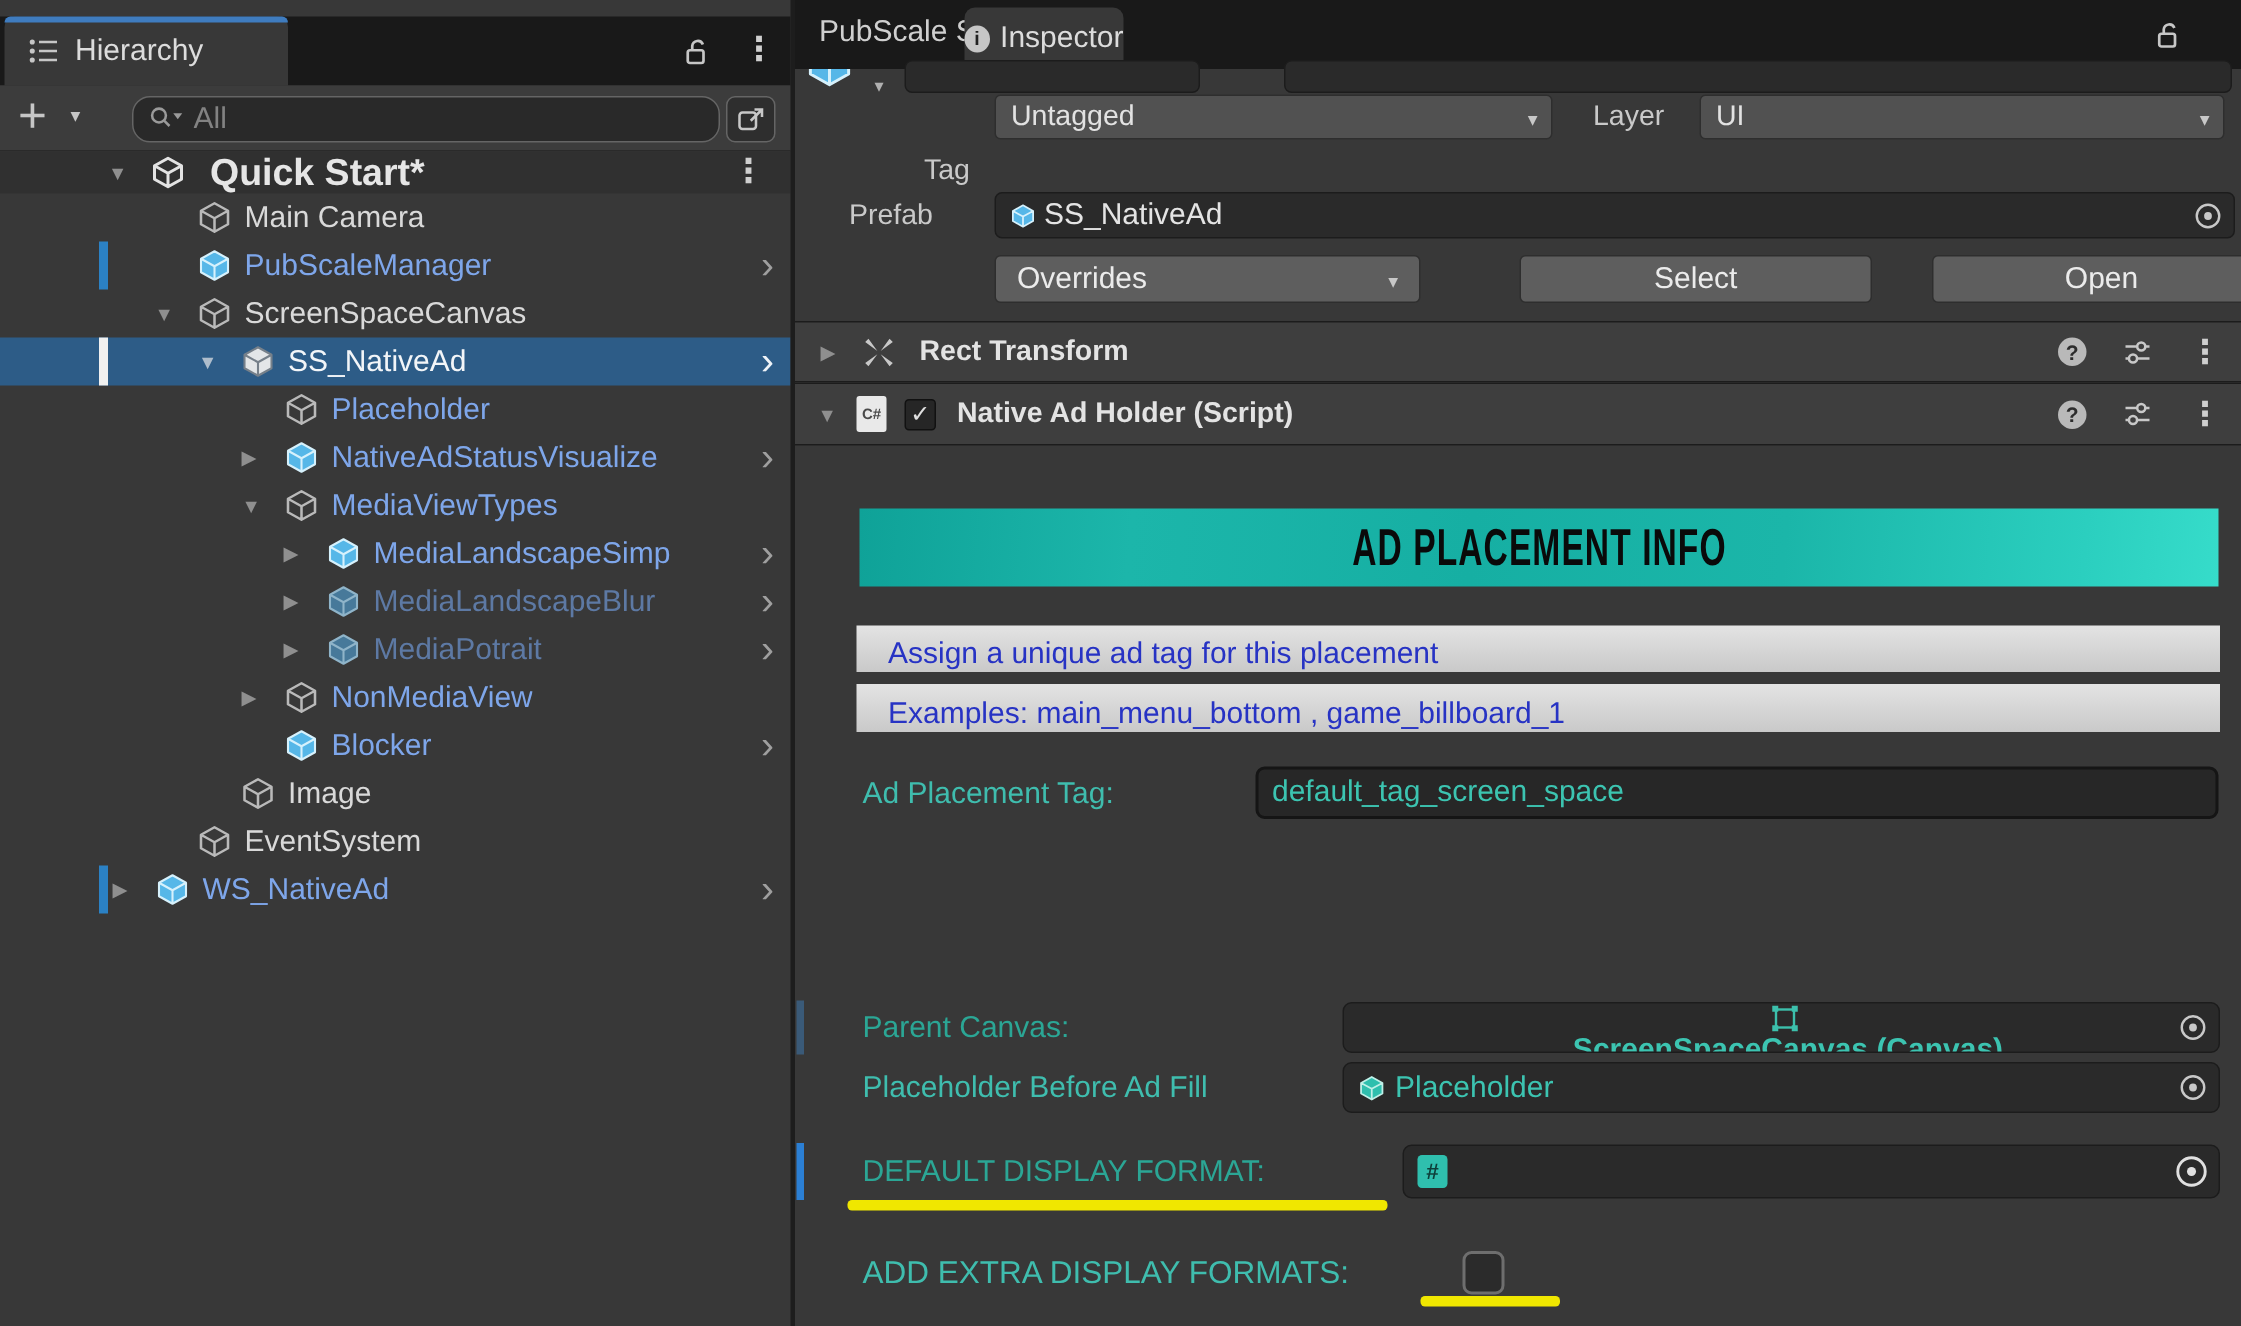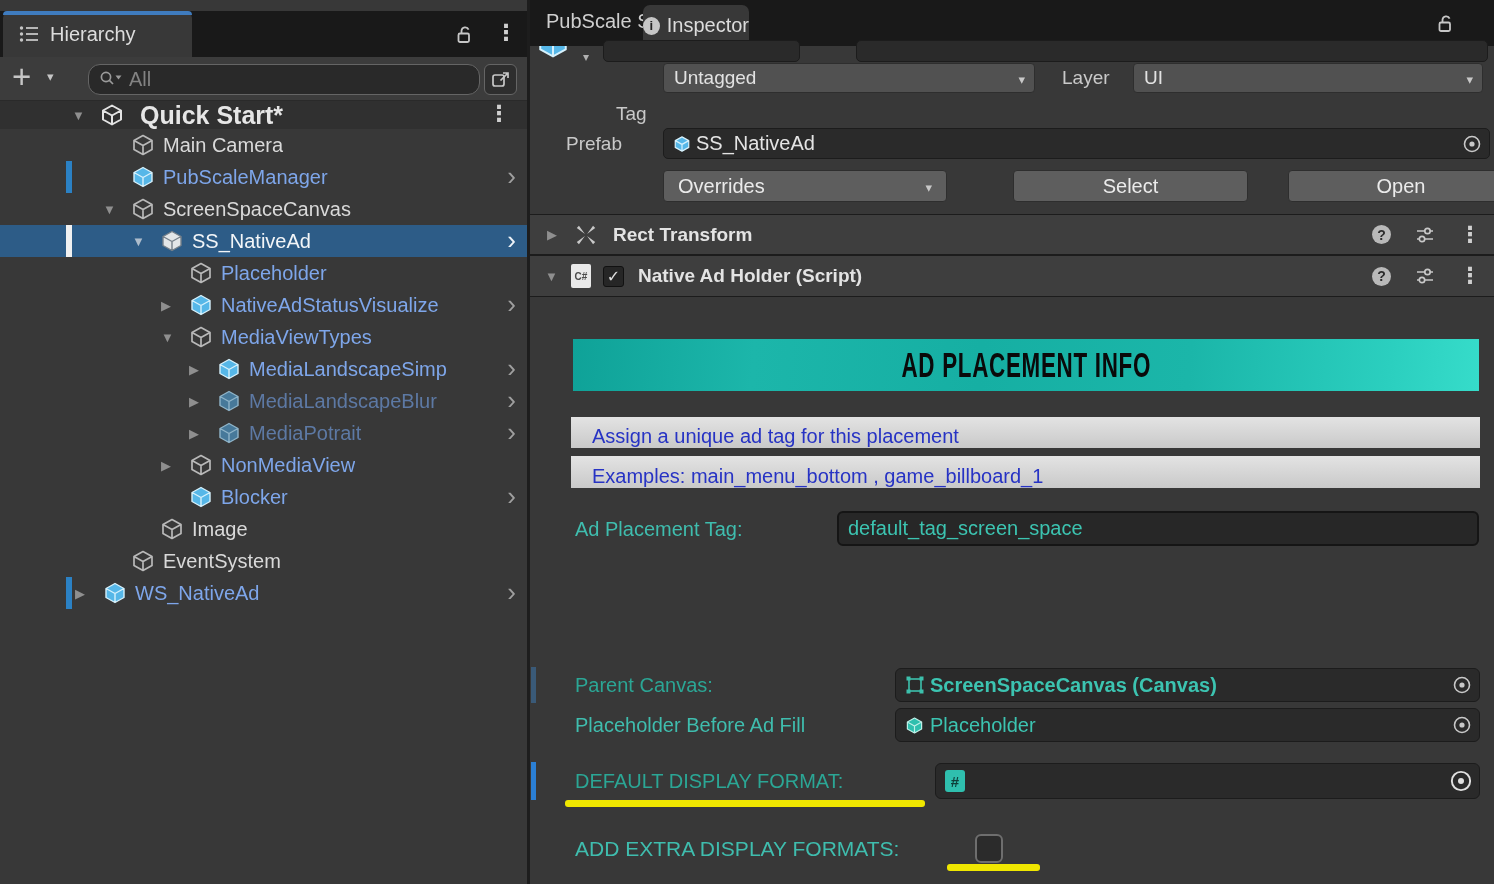--- a/index.html
+++ b/index.html
@@ -408,21 +408,21 @@
     </div>
 
     <span class="ilabel teal" style="left:45px; top:518px; font-size:20px;">Ad Placement Tag:</span>
     <div class="objfield" style="left:307px; top:511px; width:642px; height:35px; border:2px solid #151515; border-radius:6px; background:#272727;">
       <span class="tval">default_tag_screen_space</span>
     </div>
 
 
     <span class="ov-bar" style="top:667px; height:36px; background:#3a5a78;"></span>
     <span class="ilabel tealb" style="left:45px; top:674px; font-size:20px;">Parent Canvas:</span>
-    <div class="objfield" style="left:365px; top:668px; width:585px; height:34px; border-radius:6px;">
+    <div class="objfield" style="left:365px; top:668px; width:585px; height:34px; border-radius:6px;flex-direction:column;">
       <svg width="20" height="20" viewBox="0 0 20 20" style="margin-right:5px; flex:0 0 20px;">
         <rect x="4" y="4" width="12" height="12" fill="none" stroke="#3cc0ac" stroke-width="1.6"></rect>
         <g fill="#3cc0ac">
             <rect x="1.5" y="1.5" width="4" height="4"></rect>
             <rect x="14.5" y="1.5" width="4" height="4"></rect>
             <rect x="1.5" y="14.5" width="4" height="4"></rect>
             <rect x="14.5" y="14.5" width="4" height="4"></rect>
           </g>
       </svg>
       <span class="tvalb">ScreenSpaceCanvas (Canvas)</span>

